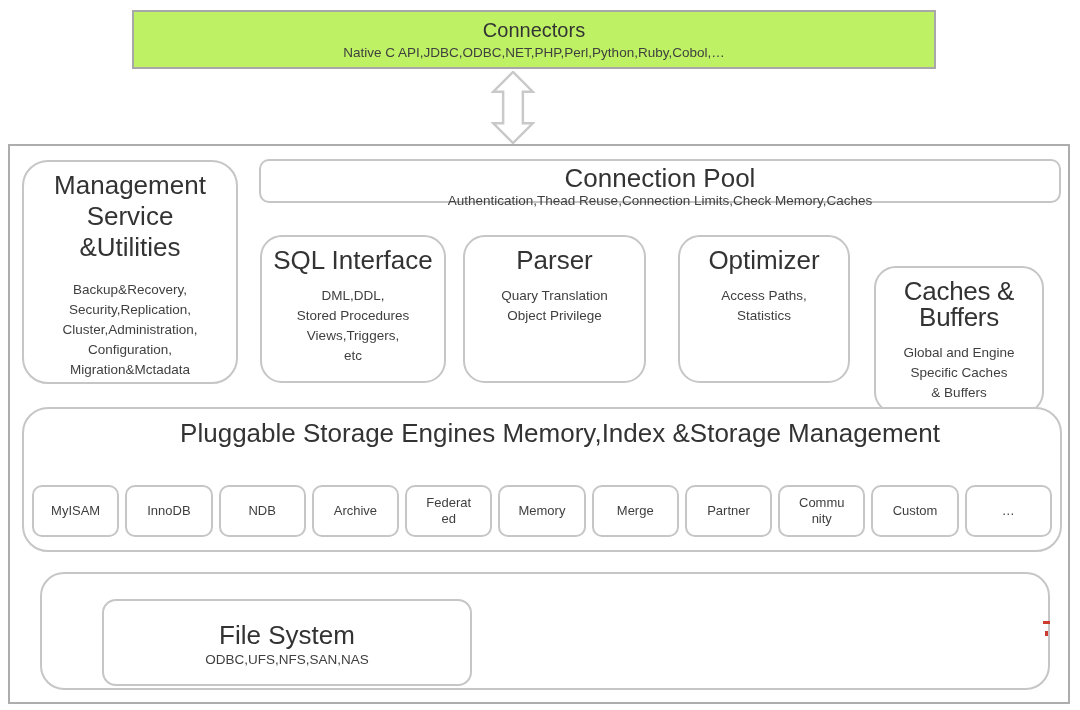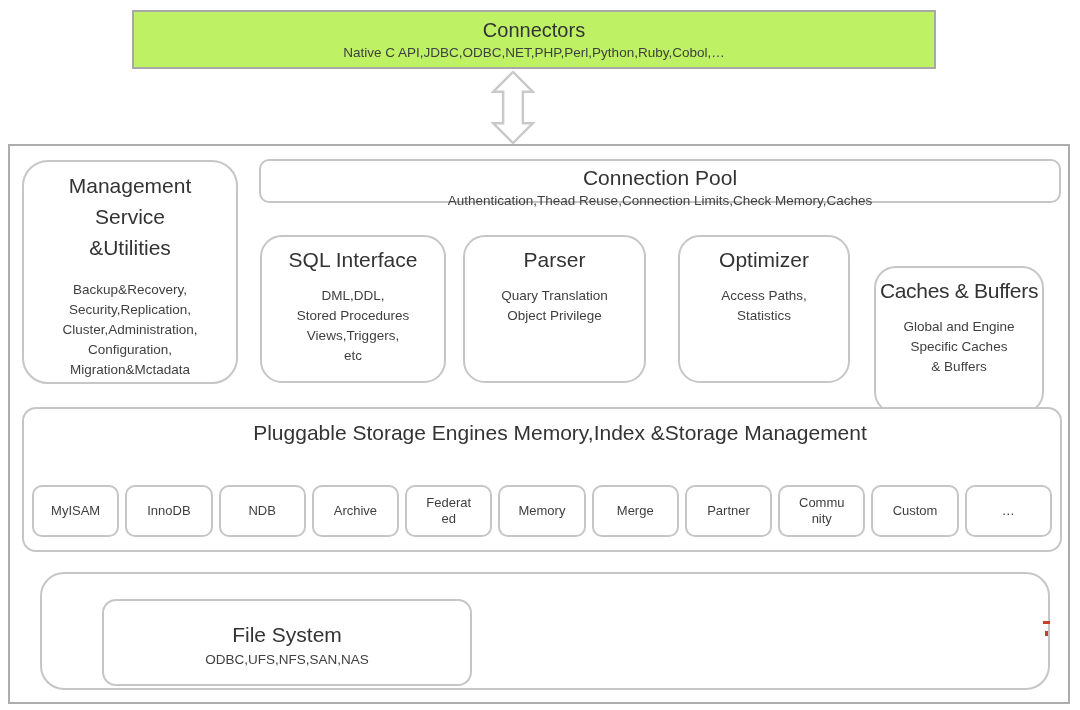--- a/index.html
+++ b/index.html
@@ -40,39 +40,39 @@
     width: 1062px; height: 560px;
     border: 2px solid #adadad;
     background: #fff;
   }
   .box {
     position: absolute;
     border: 2px solid #c6c6c6;
     background: #fff;
     text-align: center;
   }
-  .box-title { font-size: 21px; line-height: 26px; color: #333; }
+  .box-title { font-size: 26px; line-height: 26px; color: #333; }
   .body-text { font-size: 13.5px; line-height: 20px; color: #3f3f3f; }
 
   .mgmt { left: 12px; top: 14px; width: 216px; height: 224px; border-radius: 26px; padding-top: 8px; }
   .mgmt .box-title { line-height: 31px; }
   .mgmt .body-text { margin-top: 17px; line-height: 20px; }
 
   .pool { left: 249px; top: 13px; width: 802px; height: 44px; border-radius: 10px; padding-top: 4px; }
   .pool .sub { font-size: 13.5px; line-height: 19px; }
 
   .mid { top: 89px; height: 148px; border-radius: 22px; padding-top: 10px; }
   .mid .body-text { margin-top: 13px; }
   .mid-0 { left: 250px; width: 186px; }
   .mid-1 { left: 453px; width: 183px; }
   .mid-2 { left: 668px; width: 172px; }
   .mid-3 { left: 864px; width: 170px; margin-top: 31px; }
   .mid-3 .box-title { letter-spacing: -0.3px; }
 
-  .plug { left: 12px; top: 261px; width: 1040px; height: 145px; border-radius: 14px; padding-top: 11px; padding-left: 36px; }
+  .plug { left: 12px; top: 261px; width: 1040px; height: 145px; border-radius: 26px; padding-top: 11px; padding-left: 36px; }
   .chips {
     position: absolute;
     left: 8px; right: 8px; top: 76px;
     display: flex; gap: 6px; align-items: flex-end;
   }
   .chip {
     flex: 1;
     height: 52px;
     border: 2px solid #c6c6c6;
     border-radius: 10px;

